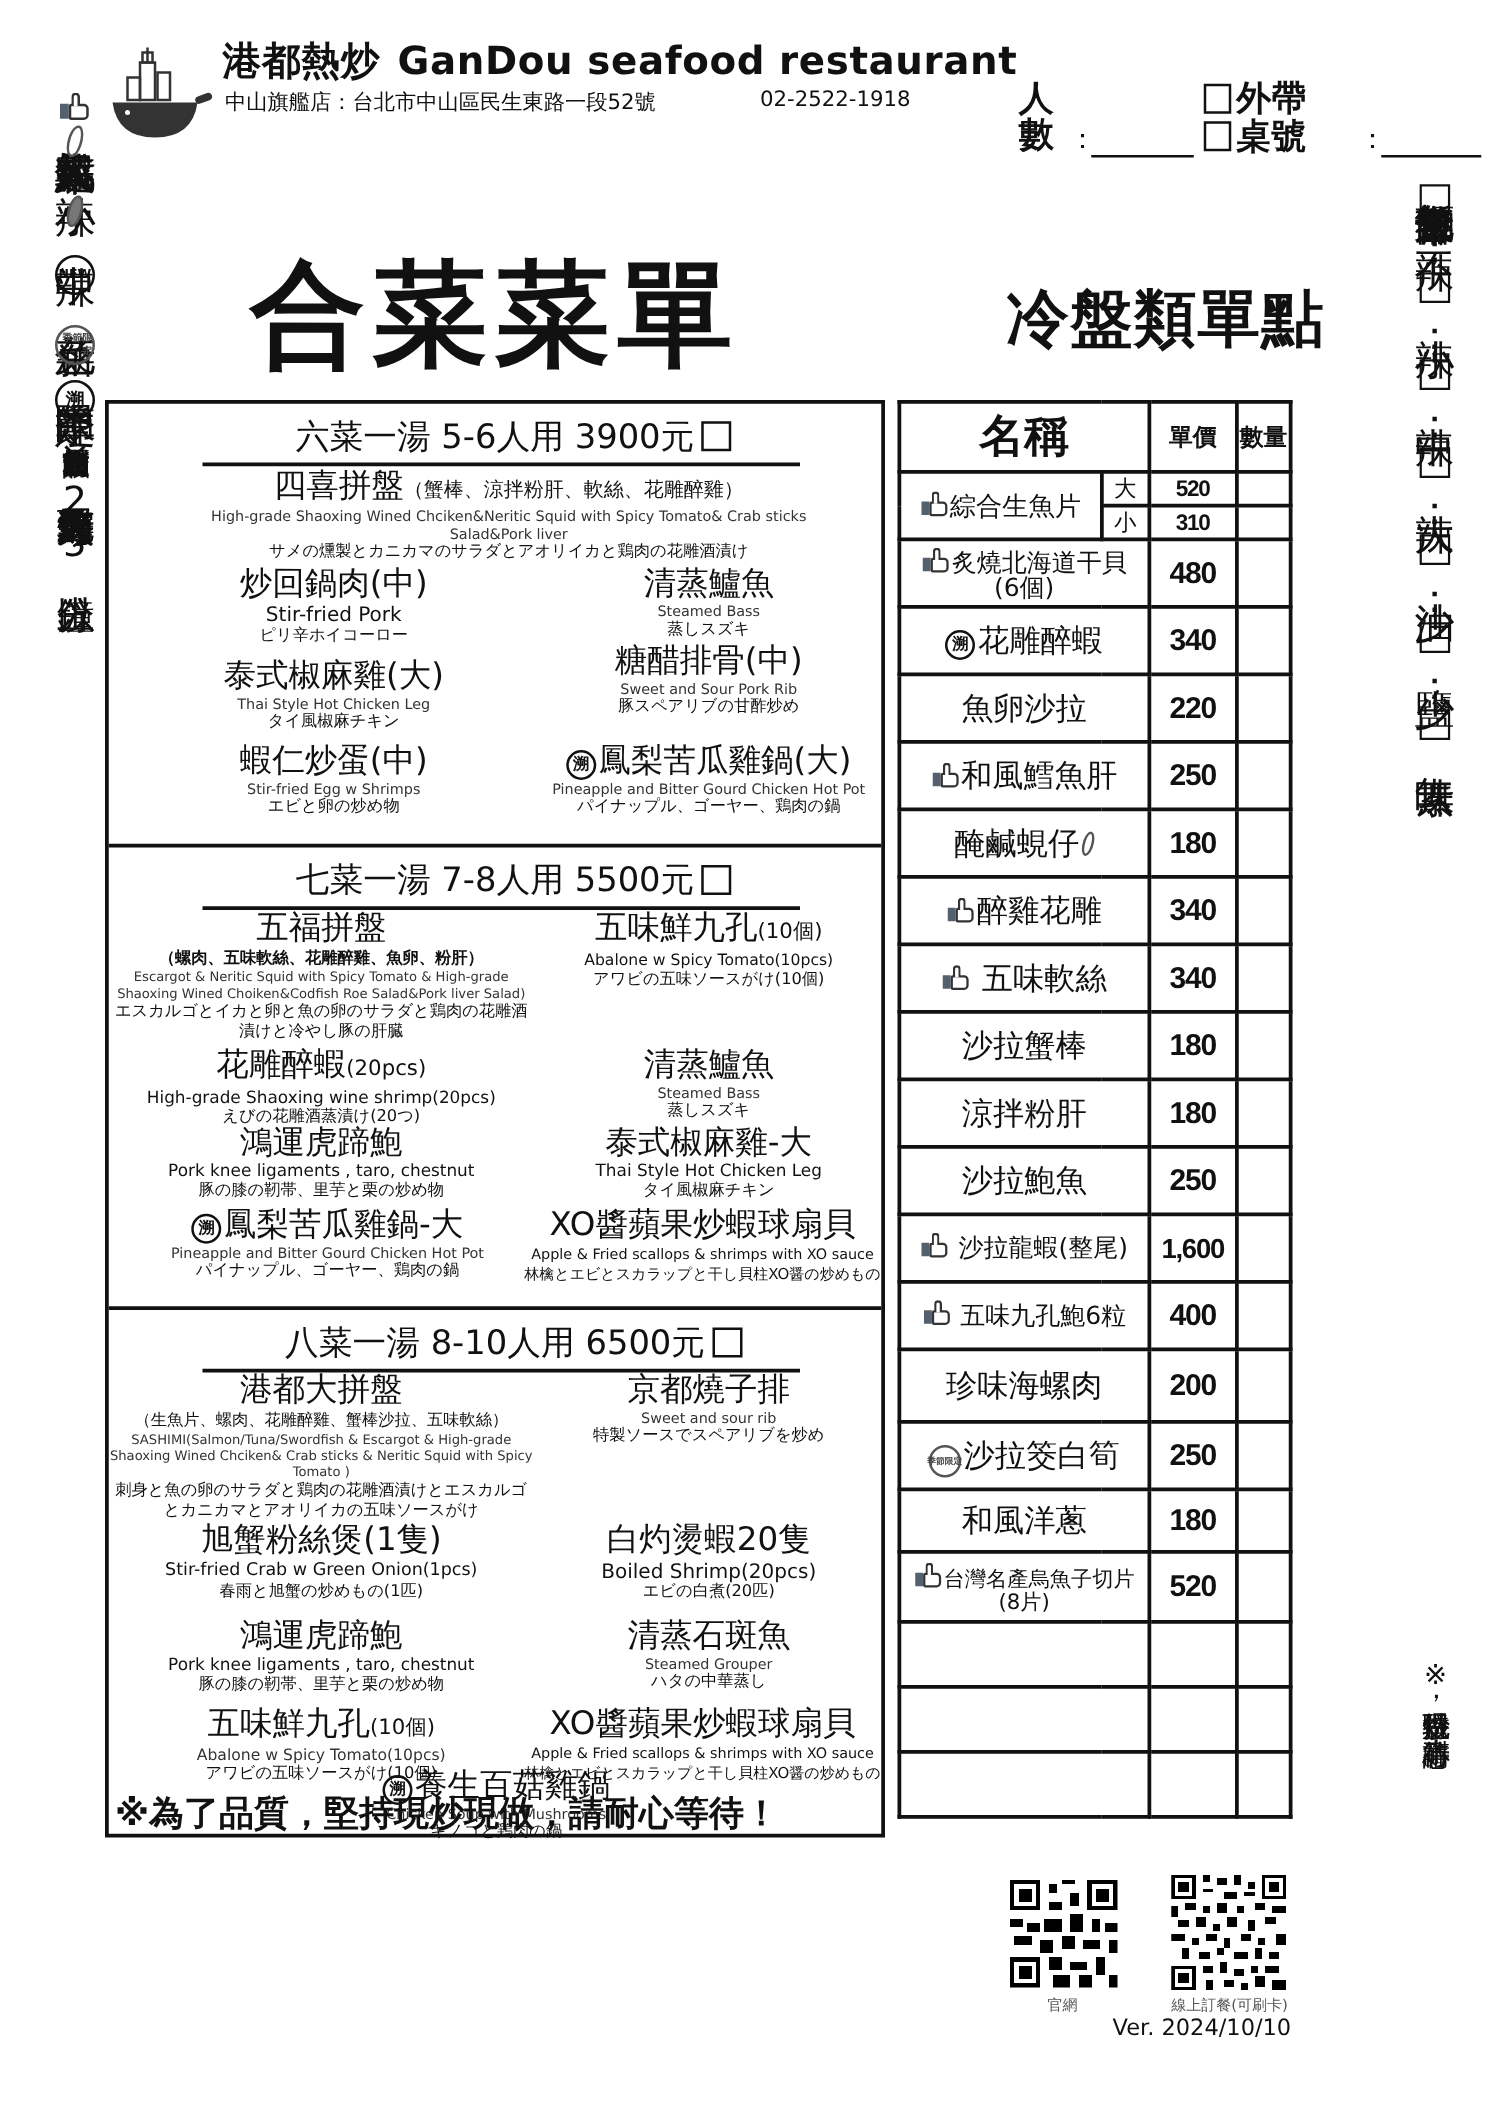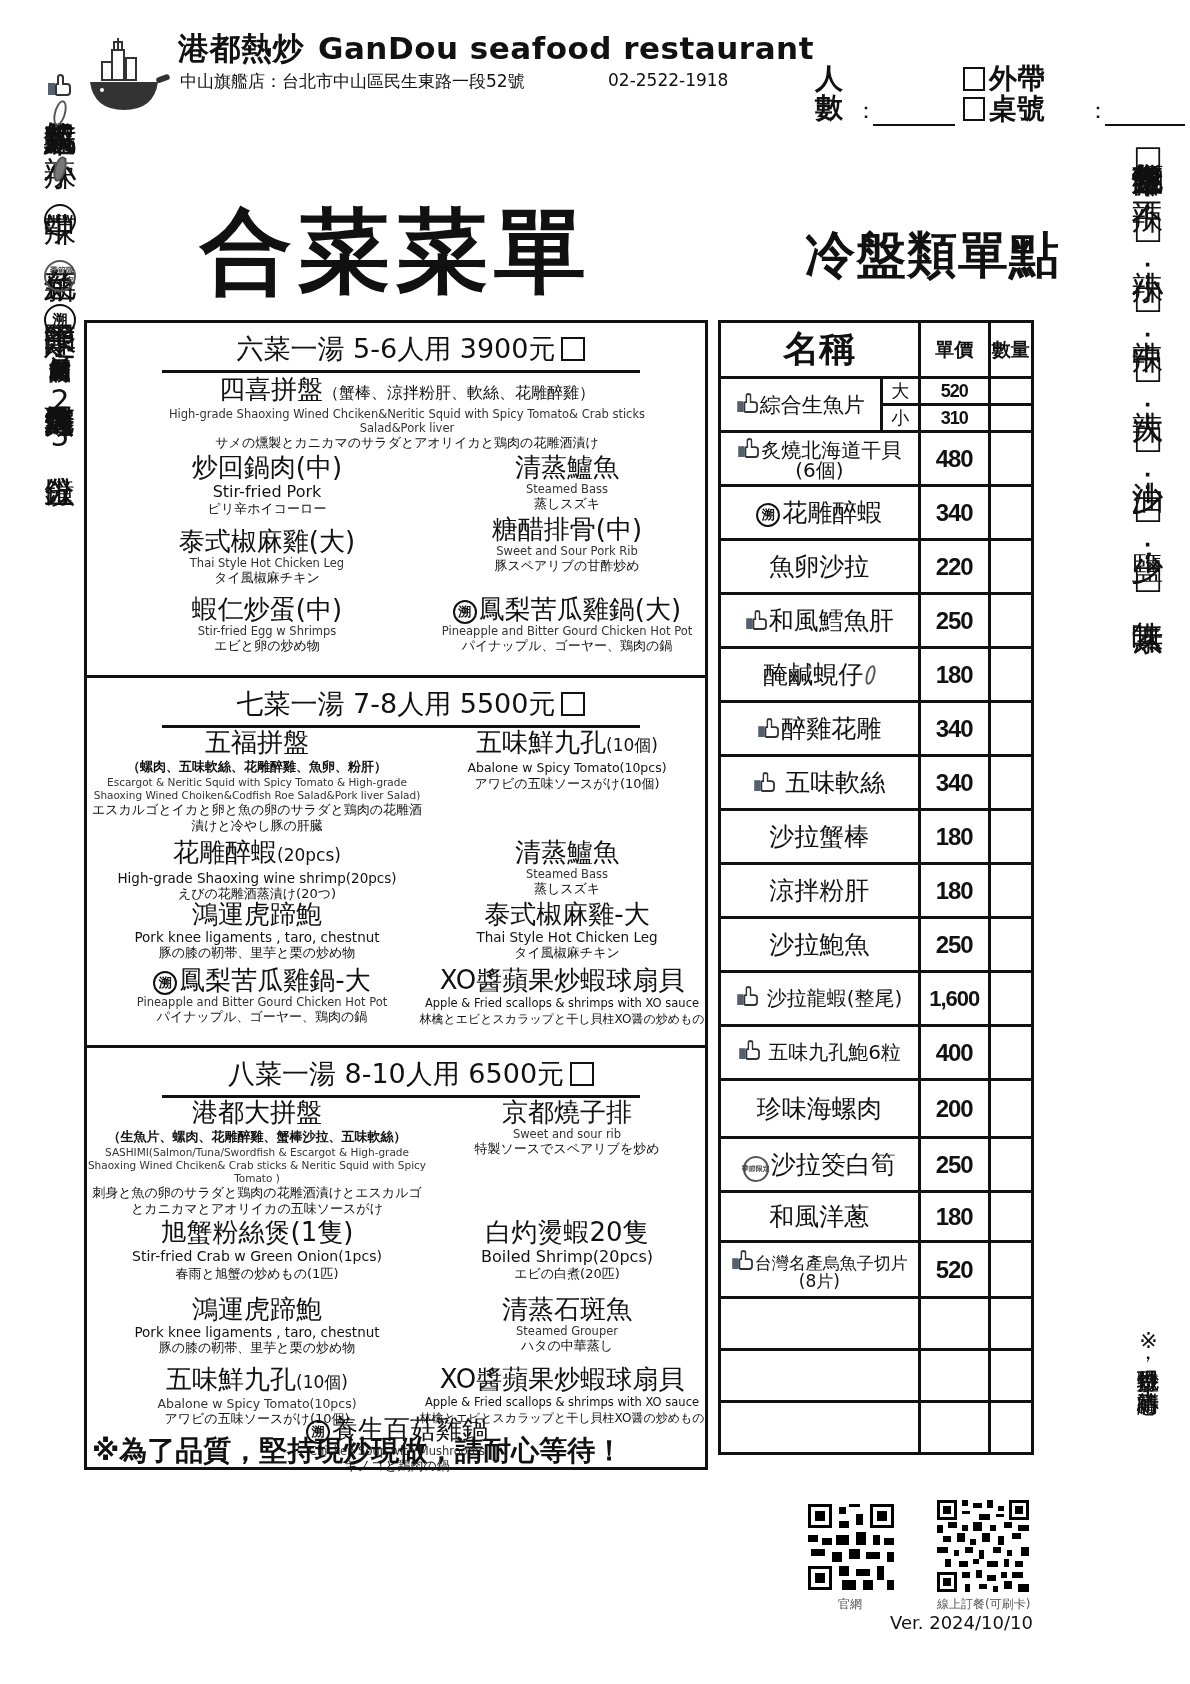--- a/index.html
+++ b/index.html
@@ -242,21 +242,21 @@
       <div class="eb" style="font-size:11.5px">Apple &amp; Fried scallops &amp; shrimps with XO sauce</div>
       <div class="j" style="font-size:12px">林檎とエビとスカラップと干し貝柱XO醤の炒めもの</div>
     </div>
   </div>
 
   <div class="combo-sec s3">
     <div class="sec-title"><span>八菜一湯 8-10人用 6500元</span><span class="chk"></span></div>
     <div class="sec-rule"></div>
     <div class="dish" style="left:0px;width:340px;top:50px">
       <div class="n">港都大拼盤</div>
-      <div class="c" style="font-size:13px;font-weight:bold">（生魚片、螺肉、花雕醉雞、蟹棒沙拉、五味軟絲）</div>
+      <div class="c" style="font-size:13px;font-weight:normal">（生魚片、螺肉、花雕醉雞、蟹棒沙拉、五味軟絲）</div>
       <div class="e" style="white-space:normal;font-size:10.5px;line-height:13px">SASHIMI(Salmon/Tuna/Swordfish &amp; Escargot &amp; High-grade Shaoxing Wined Chciken&amp; Crab sticks &amp; Neritic Squid with Spicy Tomato )</div>
       <div class="j" style="white-space:normal;font-size:13px">刺身と魚の卵のサラダと鶏肉の花雕酒漬けとエスカルゴとカニカマとアオリイカの五味ソースがけ</div>
     </div>
     <div class="dish" style="left:360px;width:240px;top:50px">
       <div class="n">京都燒子排</div>
       <div class="e">Sweet and sour rib</div>
       <div class="j">特製ソースでスペアリブを炒め</div>
     </div>
     <div class="dish" style="left:20px;width:300px;top:170px">
       <div class="n">旭蟹粉絲煲(1隻)</div>

